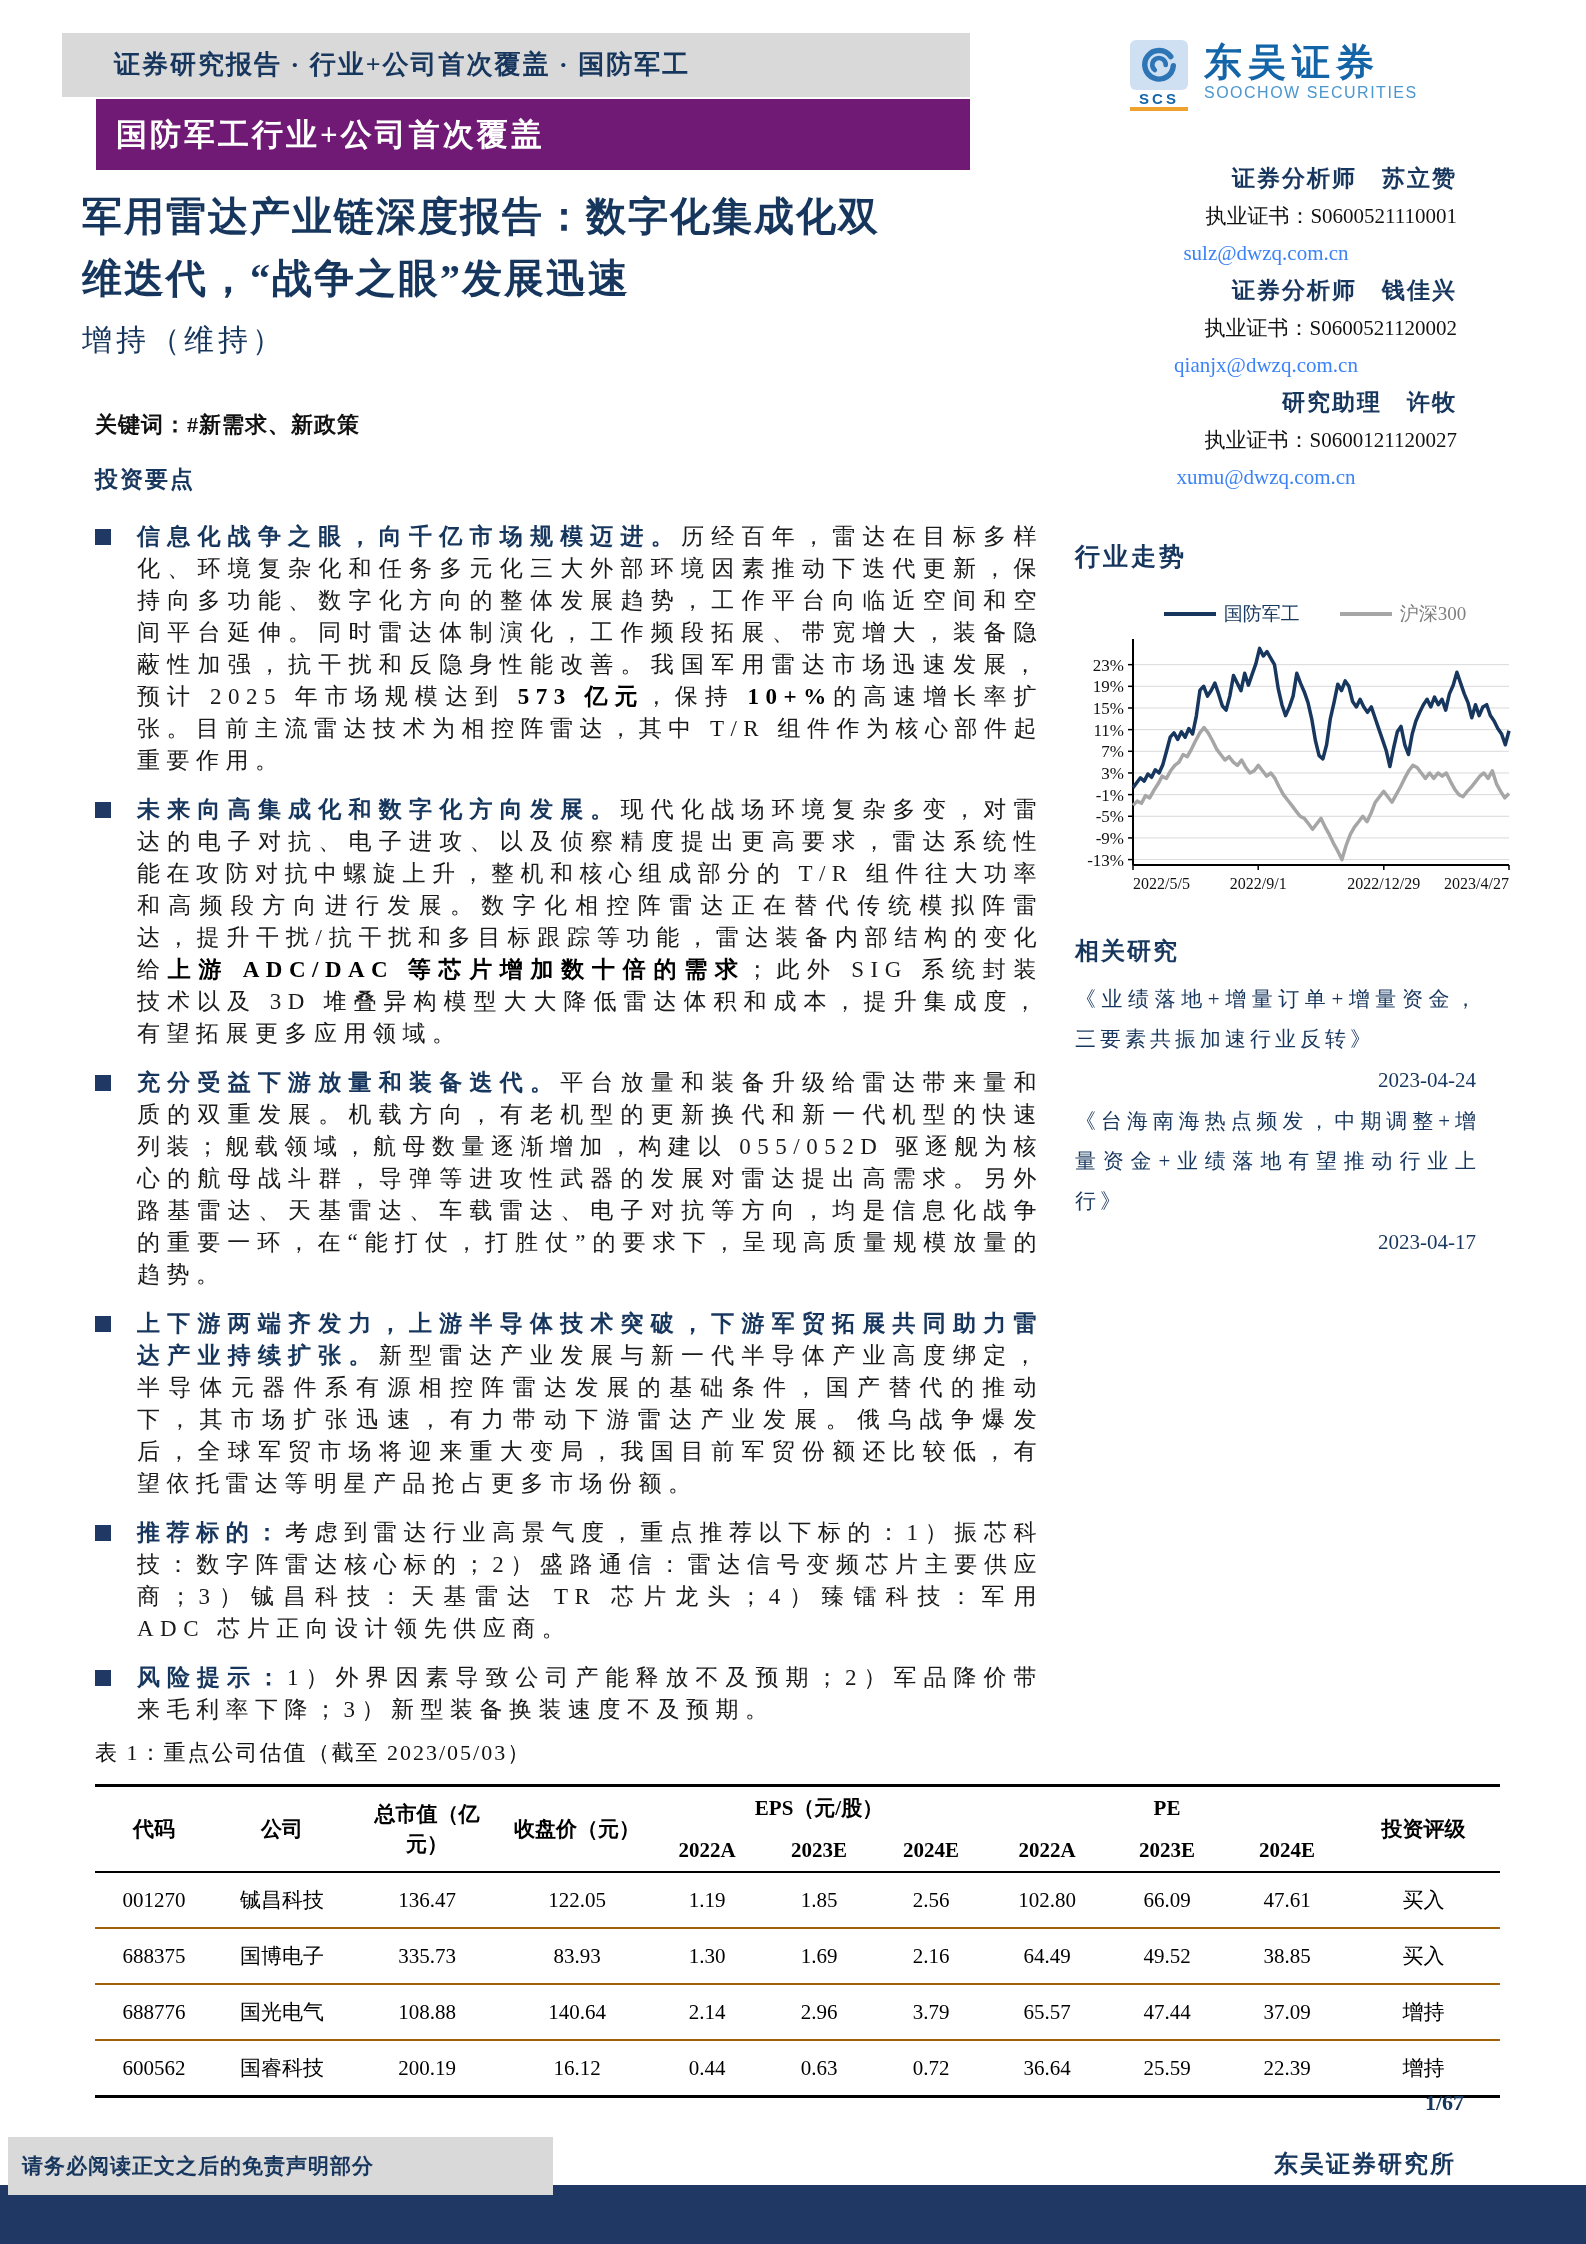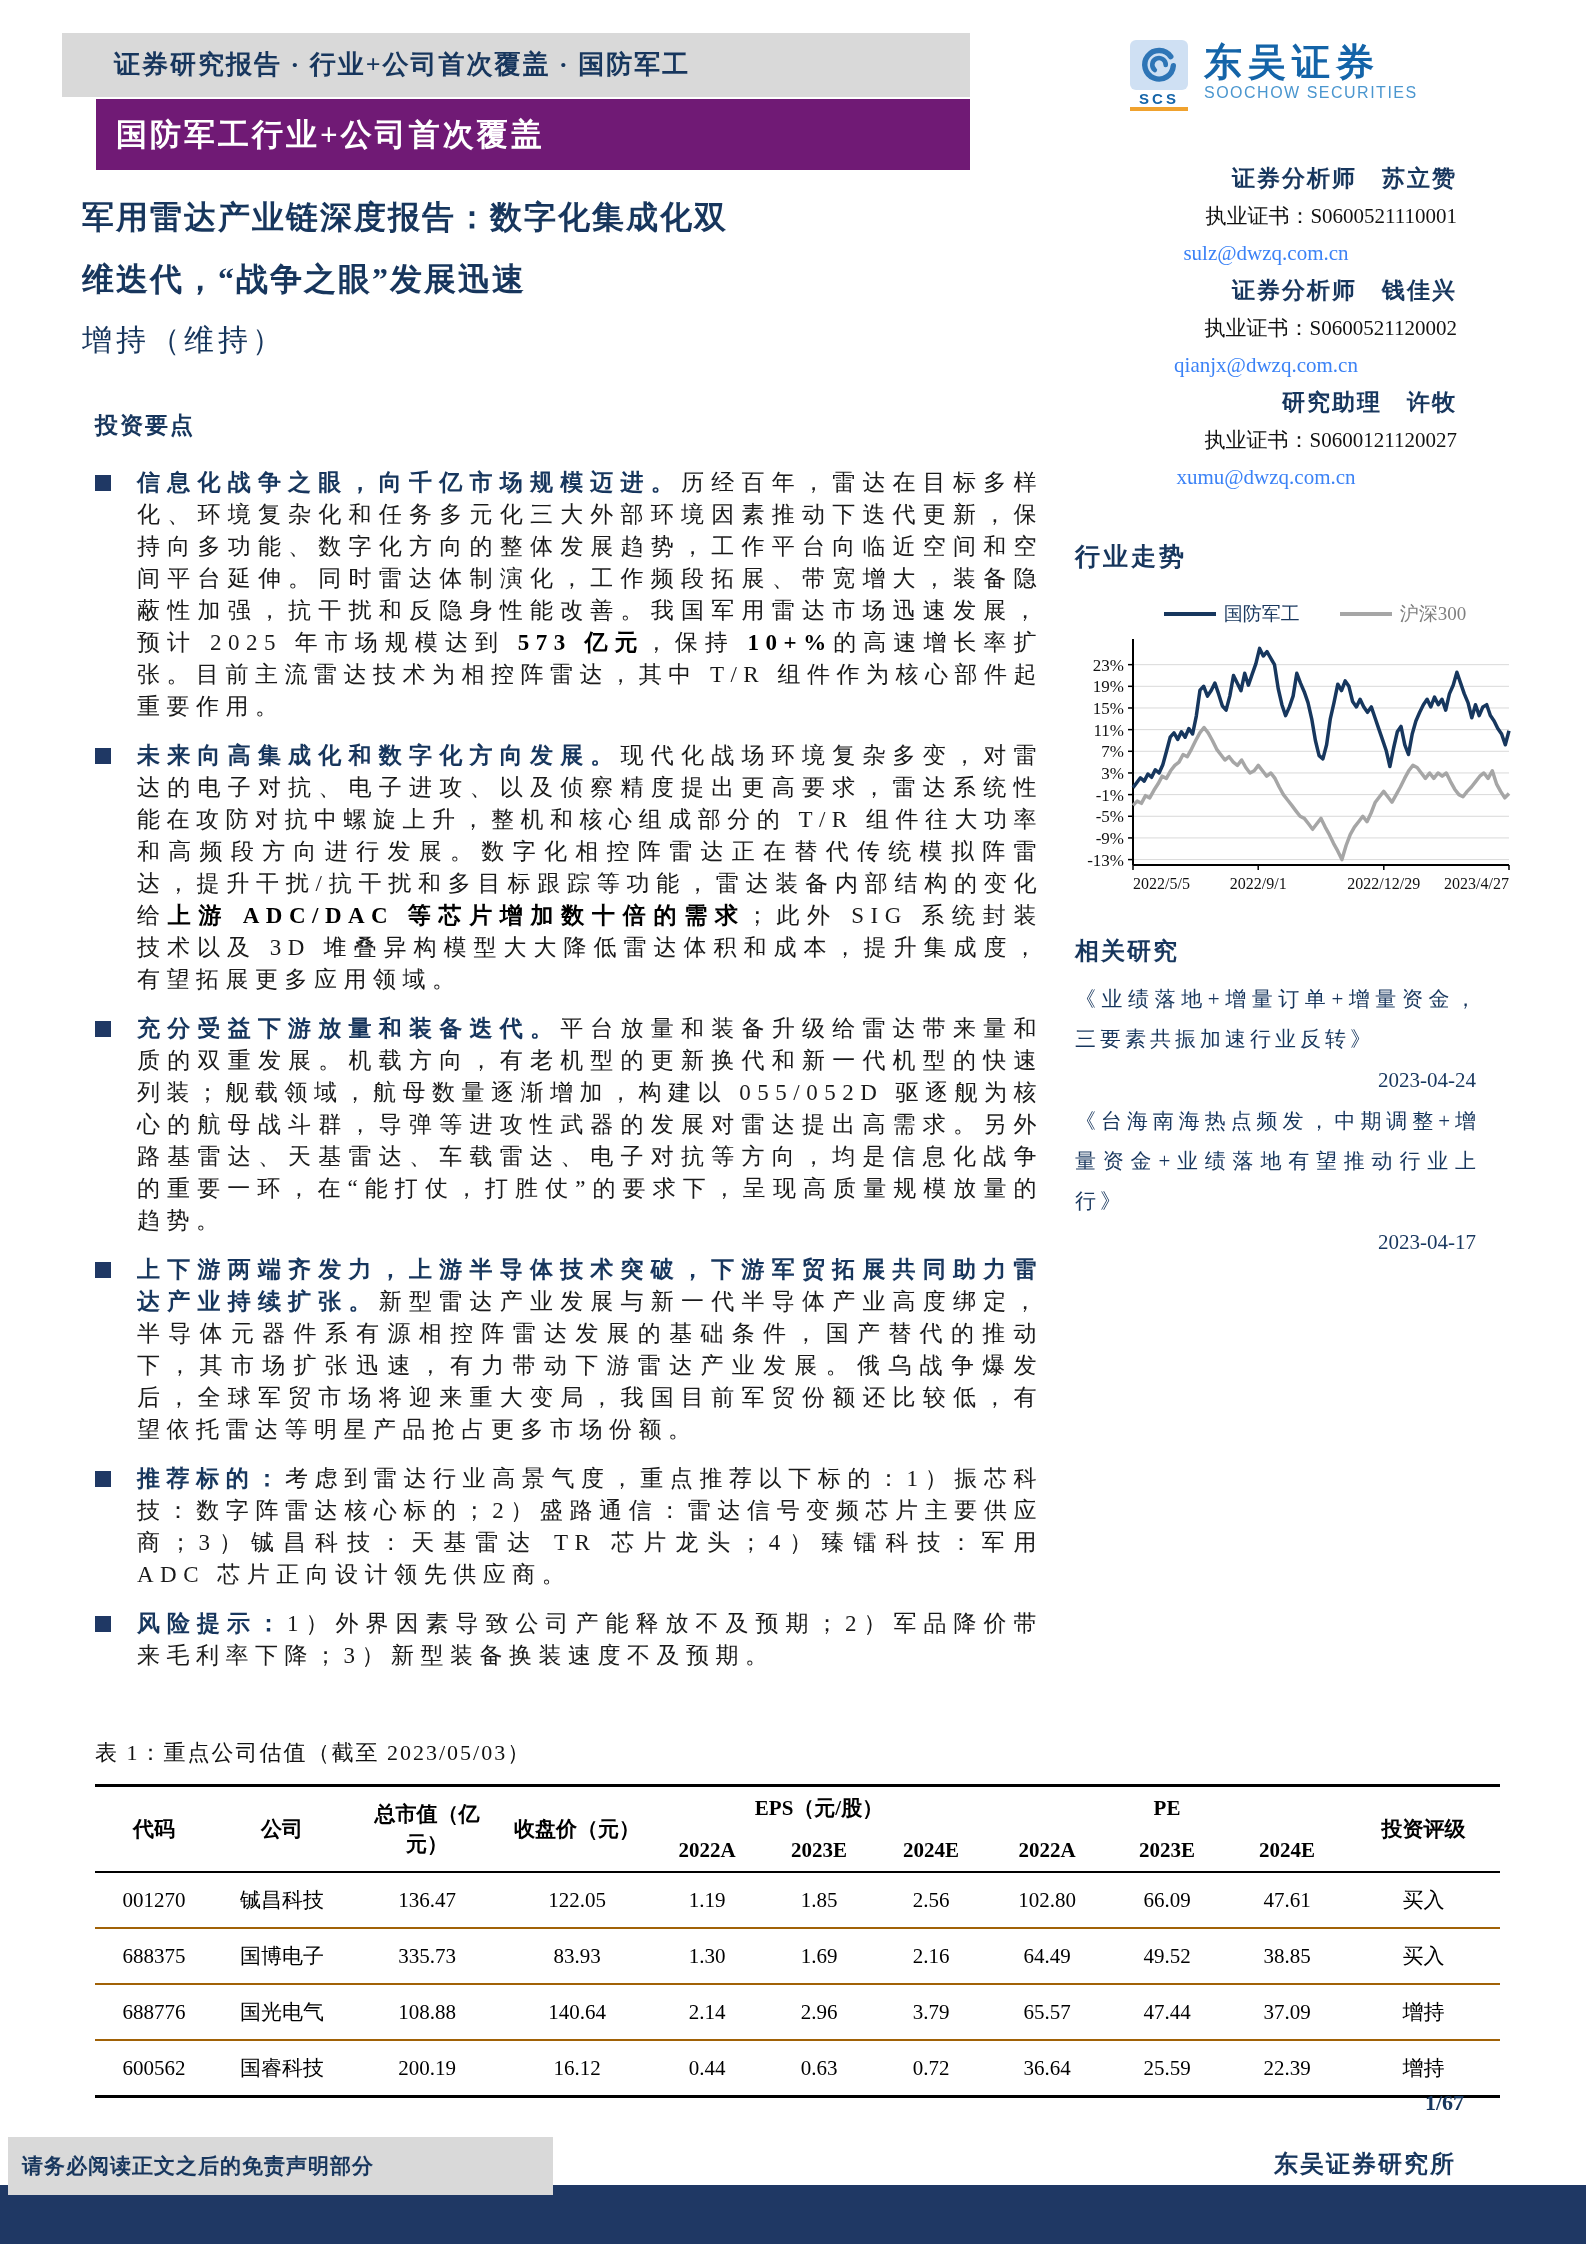--- a/index.html
+++ b/index.html
@@ -9,21 +9,21 @@
   #page { position:relative; width:1586px; height:2244px; background:#fff; }
 
   
   #eyebrow { left:62px; top:33px; width:908px; height:64px; background:#d9d9d9;
              color:#17365d; font-weight:bold; font-size:26px; line-height:64px;
              padding-left:52px; letter-spacing:2px; }
   #banner  { left:96px; top:99px; width:874px; height:71px; background:#701a75;
              color:#ffffff; font-weight:bold; font-size:31px; line-height:71px;
              padding-left:20px; letter-spacing:3px; }
   #title   { left:82px; top:186px; width:980px; color:#17365d; font-weight:bold;
-             font-size:32px; line-height:62px; letter-spacing:2px; }
+             font-size:40px; line-height:62px; letter-spacing:2px; }
   #rating  { left:82px; top:320px; color:#17365d; font-size:30px; letter-spacing:4px; }
 
   
   #main { left:95px; top:410px; width:948px; }
   #keywords { font-size:22px; font-weight:bold; color:#111; margin-bottom:24px; letter-spacing:1px; }
   #hl-title { font-size:23px; font-weight:bold; color:#17365d; margin-bottom:26px; letter-spacing:2px; }
   .bullet { position:relative; padding-left:42px; margin-bottom:17px;
             font-size:23px; line-height:32px; letter-spacing:6.5px;
             text-align:justify; color:#1a1a1a; }
   .bullet .sq { position:absolute; left:0; top:8px; width:16px; height:16px; background:#1f3864; }
@@ -88,20 +88,23 @@
   <div id="banner" class="abs">国防军工行业+公司首次覆盖</div>
 
   <div id="title" class="abs">
     <div>军用雷达产业链深度报告：数字化集成化双</div>
     <div>维迭代，“战争之眼”发展迅速</div>
   </div>
 
   <div id="rating" class="abs">增持（维持）</div>
 
   <div id="main" class="abs">
+    <div id="keywords">
+      <span>关键词：</span><span>#新需求、新政策</span>
+    </div>
     <div id="hl-title">投资要点</div>
     <div id="bullets">
         <div class="bullet"><span class="sq"></span><span class="lead">信息化战争之眼，向千亿市场规模迈进。</span><span>历经百年，雷达在目标多样化、环境复杂化和任务多元化三大外部环境因素推动下迭代更新，保持向多功能、数字化方向的整体发展趋势，工作平台向临近空间和空间平台延伸。同时雷达体制演化，工作频段拓展、带宽增大，装备隐蔽性加强，抗干扰和反隐身性能改善。我国军用雷达市场迅速发展，预计 2025 年市场规模达到 </span><span class="emph">573 亿元</span><span>，保持 </span><span class="emph">10+%</span><span>的高速增长率扩张。目前主流雷达技术为相控阵雷达，其中 T/R 组件作为核心部件起重要作用。</span></div>
         <div class="bullet"><span class="sq"></span><span class="lead">未来向高集成化和数字化方向发展。</span><span>现代化战场环境复杂多变，对雷达的电子对抗、电子进攻、以及侦察精度提出更高要求，雷达系统性能在攻防对抗中螺旋上升，整机和核心组成部分的 T/R 组件往大功率和高频段方向进行发展。数字化相控阵雷达正在替代传统模拟阵雷达，提升干扰/抗干扰和多目标跟踪等功能，雷达装备内部结构的变化给</span><span class="emph">上游 ADC/DAC 等芯片增加数十倍的需求</span><span>；此外 SIG 系统封装技术以及 3D 堆叠异构模型大大降低雷达体积和成本，提升集成度，有望拓展更多应用领域。</span></div>
         <div class="bullet"><span class="sq"></span><span class="lead">充分受益下游放量和装备迭代。</span><span>平台放量和装备升级给雷达带来量和质的双重发展。机载方向，有老机型的更新换代和新一代机型的快速列装；舰载领域，航母数量逐渐增加，构建以 055/052D 驱逐舰为核心的航母战斗群，导弹等进攻性武器的发展对雷达提出高需求。另外路基雷达、天基雷达、车载雷达、电子对抗等方向，均是信息化战争的重要一环，在“能打仗，打胜仗”的要求下，呈现高质量规模放量的趋势。</span></div>
         <div class="bullet"><span class="sq"></span><span class="lead">上下游两端齐发力，上游半导体技术突破，下游军贸拓展共同助力雷达产业持续扩张。</span><span>新型雷达产业发展与新一代半导体产业高度绑定，半导体元器件系有源相控阵雷达发展的基础条件，国产替代的推动下，其市场扩张迅速，有力带动下游雷达产业发展。俄乌战争爆发后，全球军贸市场将迎来重大变局，我国目前军贸份额还比较低，有望依托雷达等明星产品抢占更多市场份额。</span></div>
         <div class="bullet"><span class="sq"></span><span class="lead">推荐标的：</span><span>考虑到雷达行业高景气度，重点推荐以下标的：1）振芯科技：数字阵雷达核心标的；2）盛路通信：雷达信号变频芯片主要供应商；3）铖昌科技：天基雷达 TR 芯片龙头；4）臻镭科技：军用 ADC 芯片正向设计领先供应商。</span></div>
         <div class="bullet"><span class="sq"></span><span class="lead">风险提示：</span><span>1）外界因素导致公司产能释放不及预期；2）军品降价带来毛利率下降；3）新型装备换装速度不及预期。</span></div>
       </div>
   </div>

